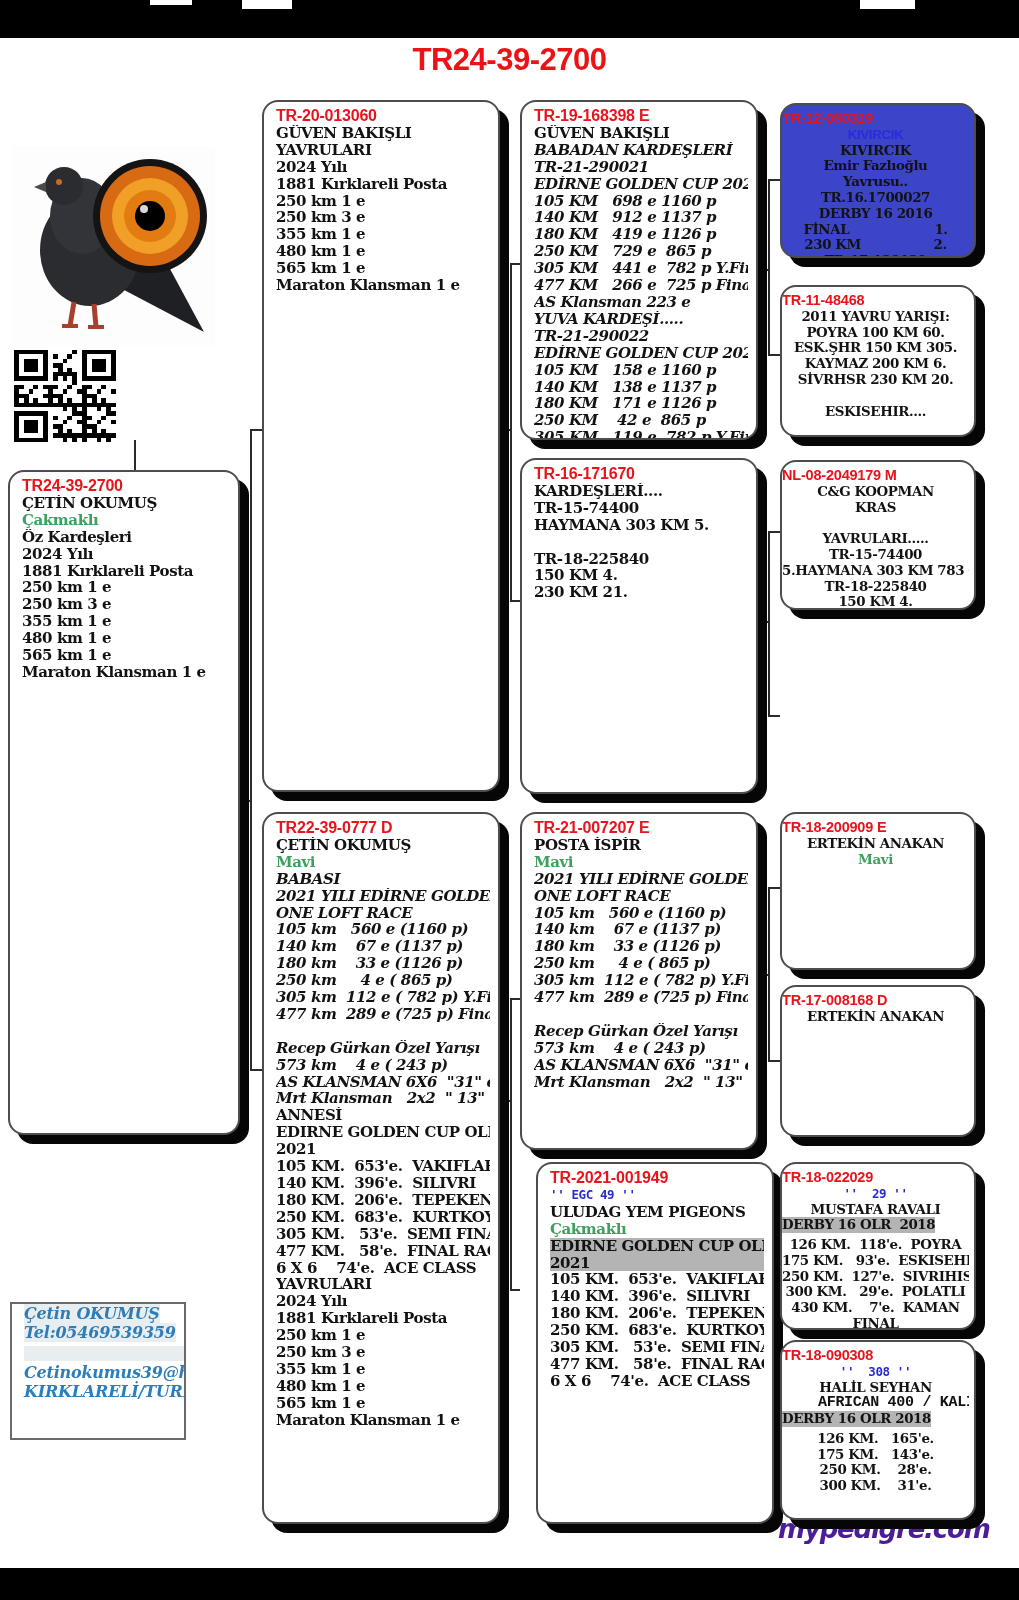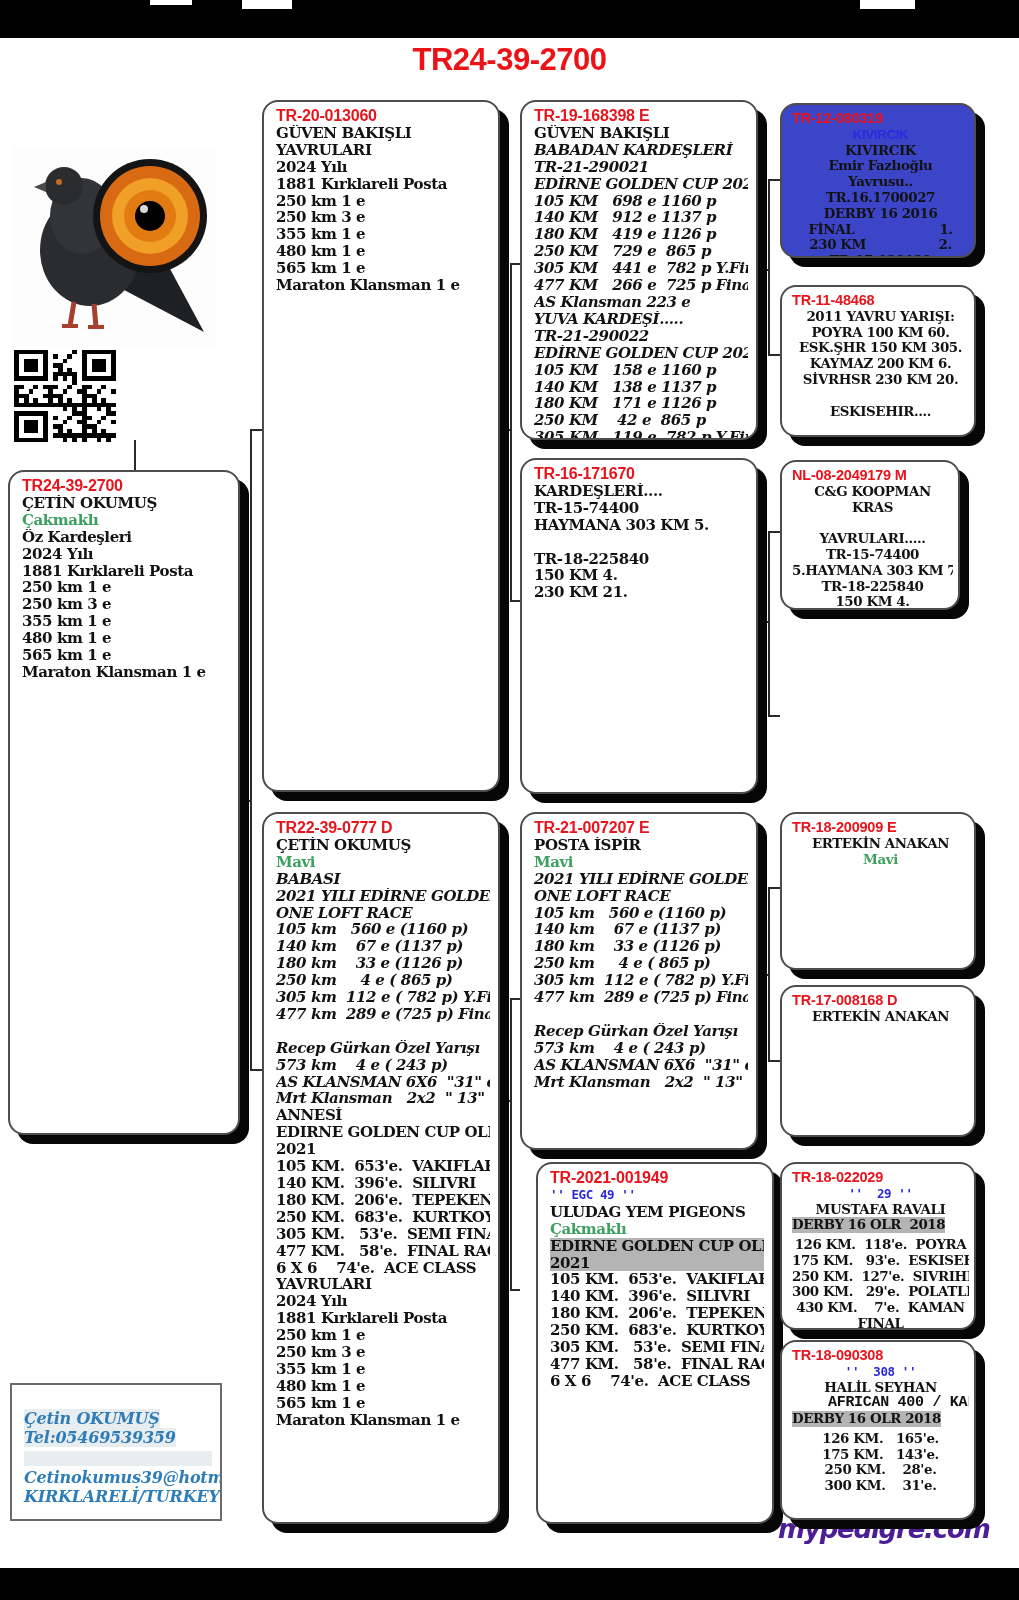--- a/index.html
+++ b/index.html
@@ -9,40 +9,40 @@
   #top-bar{top:0;height:38px;}
   #bottom-bar{top:1568px;height:32px;}
   .mark{position:absolute;background:#fff;}
   .title{position:absolute;top:42px;left:0;width:100%;text-align:center;
          font-family:"Liberation Sans",sans-serif;font-weight:bold;font-size:31px;
          color:#ed1216;letter-spacing:-0.5px;}
   .pbox{position:absolute;background:#fff;border:2px solid #4d4d4d;border-radius:16px;
         box-shadow:9px 9px 0 0 #060606;padding:6px 8px 6px 12px;overflow:hidden;
         font-weight:bold;font-size:15px;line-height:16.9px;color:#121212;
         letter-spacing:-0.4px;box-sizing:border-box;}
-  .pbox.small{font-size:13.4px;line-height:15.8px;padding:6px 5px 6px 10px;}
+  .pbox.small{font-size:13.4px;line-height:15.8px;padding:6px 5px 6px 0;}
   .pbox.blue{background:#3c45c7;}
   .ring{font-family:"Liberation Sans",sans-serif;font-weight:bold;font-size:16px;
         color:#e8131b;letter-spacing:-0.2px;white-space:pre;}
   .pbox.small .ring{font-size:14.5px;}
   .ln{white-space:pre;min-height:16.9px;overflow:hidden;}
   .pbox.small .ln{min-height:15.8px;text-align:center;}
   .ln.i{font-style:italic;}
   .ln.g{color:#3ea05e;}
   .ln.bl{color:#2a2ad4;font-family:"DejaVu Sans Mono","Liberation Mono",monospace;
          font-size:12.5px;font-weight:bold;}
   .ln.lk{color:#2a2ae0;font-family:"Liberation Sans",sans-serif;}
   .ln.hl{display:inline-block;background:#b4b4b4;}
   .ln.hlw{display:block;background:#b4b4b4;}
   .ln.sans{font-family:Liberation Mono, monospace;font-size:15px;letter-spacing:-0.3px;margin-left:36px;}
   .conn{position:absolute;background:#2b2b2b;}
   #photo{position:absolute;left:12px;top:146px;width:203px;height:200px;}
   #qr{position:absolute;left:14px;top:350px;width:102px;height:92px;}
-  #contact-box{position:absolute;left:10px;top:1383px;width:212px;height:138px;
-        border:2px solid #6a6a6a;background:#fff;padding:24px 0 0 12px;overflow:hidden;
+  #contact-box{position:absolute;left:10px;top:1302px;width:176px;height:138px;
+        border:2px solid #6a6a6a;background:#fff;padding:0 0 0 12px;overflow:hidden;
         font-style:italic;font-weight:bold;font-size:16px;line-height:19px;
         color:#2e7cb8;box-sizing:border-box;letter-spacing:-0.2px;}
   .c-ln{white-space:pre;min-height:19px;}
   .c-hl{display:inline-block;background:#e8edf0;white-space:pre;}
   .c-band{display:block;background:#e8edf0;height:15px;width:188px;margin:4px 0 2px 0;}
   #footer{position:absolute;left:778px;top:1514px;font-family:"DejaVu Sans","Liberation Sans",sans-serif;
         font-style:italic;font-weight:800;font-size:26px;color:#4c1d95;letter-spacing:-1.2px;}
 </style>
 </head>
 <body>
@@ -400,21 +400,21 @@
       <div class="ln b">2011 YAVRU YARIŞI:</div>
       <div class="ln b">POYRA 100 KM 60.</div>
       <div class="ln b">ESK.ŞHR 150 KM 305.</div>
       <div class="ln b">KAYMAZ 200 KM 6.</div>
       <div class="ln b">SİVRHSR 230 KM 20.</div>
       <div class="ln b"></div>
       <div class="ln b">ESKISEHIR....</div>
       <div class="ln b"></div>
       <div class="ln b">TR-11-48444</div>
     </div>
-    <div class="pbox small" style="left: 780px; top: 460px; width: 180px; height: 150px;">
+    <div class="pbox small" style="left: 780px; top: 460px; width: 196px; height: 150px;">
       <div class="ring">NL-08-2049179 M</div>
       <div class="ln b">C&amp;G KOOPMAN</div>
       <div class="ln b">KRAS</div>
       <div class="ln b"></div>
       <div class="ln b">YAVRULARI.....</div>
       <div class="ln b">TR-15-74400</div>
       <div class="ln b">5.HAYMANA 303 KM 783 G</div>
       <div class="ln b">TR-18-225840</div>
       <div class="ln b">150 KM 4.</div>
     </div>

